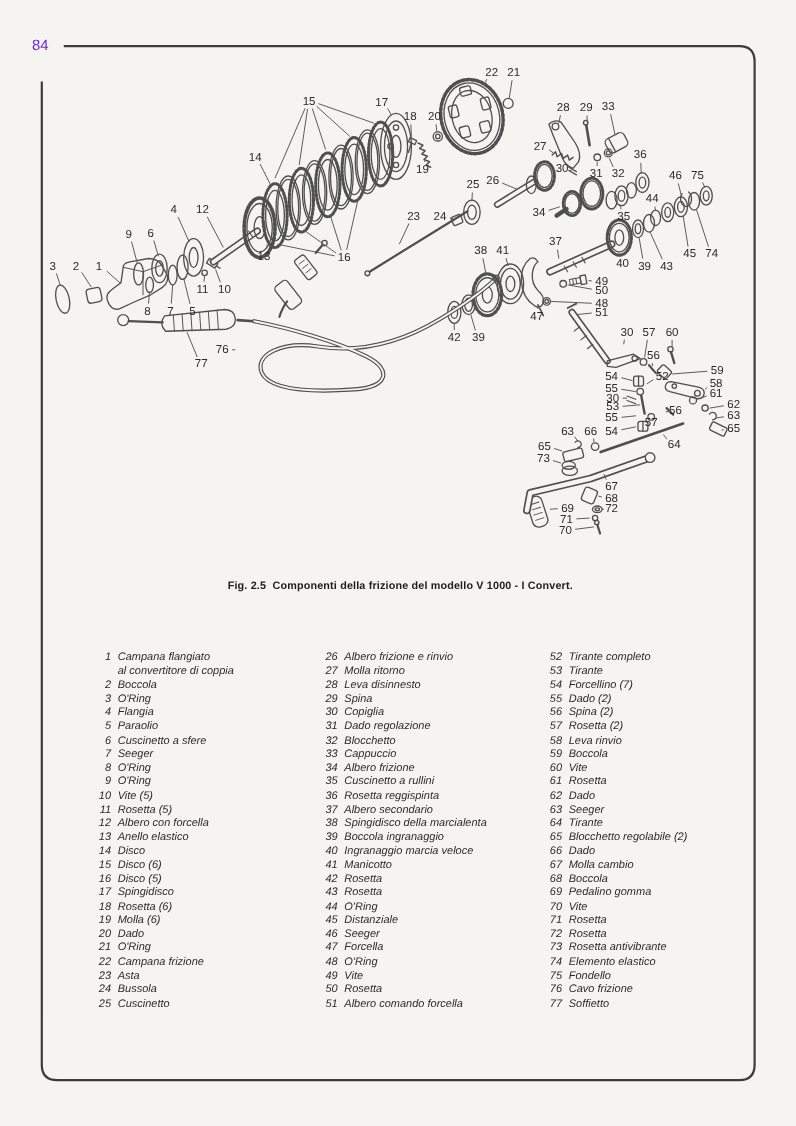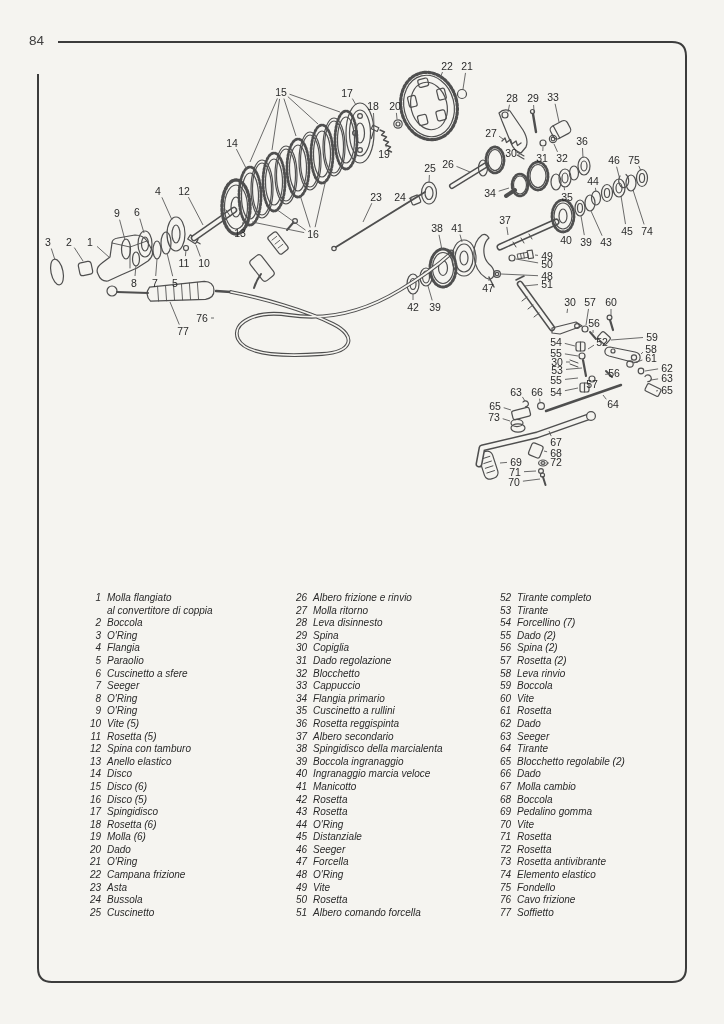--- a/index.html
+++ b/index.html
@@ -3,21 +3,21 @@
 <meta charset="utf-8">
 <style>
   html,body{margin:0;padding:0;background:#e9e8e4;}
   #page{position:relative;width:724px;height:1024px;background:#f5f4f0;overflow:hidden;
         font-family:"Liberation Sans",sans-serif;color:#2a2a2a;}
   #diagram-svg{position:absolute;left:0;top:0;width:724px;height:1024px;}
   #parts-art{stroke:#4f4f4f;fill:none;}
   #callout-layer line{stroke:#5a5a5a;stroke-width:.9;}
   #callout-layer text{font:10.5px "Liberation Sans",sans-serif;fill:#2b2b2b;
         text-anchor:middle;dominant-baseline:central;}
-  #page-number{position:absolute;left:29px;top:33px;font-size:13.5px;color:#404040;}
+  #page-number{position:absolute;left:29px;top:33px;font-size:13.5px;color:#6d28d9;}
   #figure-caption{position:absolute;left:207px;top:527px;font-size:9.8px;font-weight:bold;
         color:#1d1d1d;white-space:pre;letter-spacing:.15px;}
   #parts-list{position:absolute;left:86px;top:592px;width:580px;height:340px;font-size:10px;}
   .plist-col{position:absolute;top:0;}
   .plist-col:nth-child(1){left:0;}
   .plist-col:nth-child(2){left:206px;}
   .plist-col:nth-child(3){left:410px;}
   .plist-row{display:flex;line-height:12.6px;font-style:italic;}
   .plist-row .num{width:15px;text-align:right;flex:none;}
   .plist-row .lab{margin-left:6px;white-space:nowrap;}
@@ -468,26 +468,27 @@
         <text x="556" y="462">72</text>
         <line x1="524.0" y1="471.7" x2="536" y2="471"></line>
         <text x="515" y="472">71</text>
         <line x1="522.9" y1="481.2" x2="540" y2="479"></line>
         <text x="514" y="482">70</text>
       </g>
   </svg>
 
   <div id="page-number">84</div>
 
+  <div id="figure-caption">Fig. 2.5  Componenti della frizione del modello V 1000 - I Convert.</div>
 
   <div id="parts-list">
       <div class="plist-col">
         <div class="plist-row">
           <span class="num">1</span>
-          <span class="lab">Molla flangiato</span>
+          <span class="lab">Campana flangiato</span>
         </div>
         <div class="plist-row">
           <span class="num"></span>
           <span class="lab">al convertitore di coppia</span>
         </div>
         <div class="plist-row">
           <span class="num">2</span>
           <span class="lab">Boccola</span>
         </div>
         <div class="plist-row">
@@ -521,21 +522,21 @@
         <div class="plist-row">
           <span class="num">10</span>
           <span class="lab">Vite (5)</span>
         </div>
         <div class="plist-row">
           <span class="num">11</span>
           <span class="lab">Rosetta (5)</span>
         </div>
         <div class="plist-row">
           <span class="num">12</span>
-          <span class="lab">Spina con tamburo</span>
+          <span class="lab">Albero con forcella</span>
         </div>
         <div class="plist-row">
           <span class="num">13</span>
           <span class="lab">Anello elastico</span>
         </div>
         <div class="plist-row">
           <span class="num">14</span>
           <span class="lab">Disco</span>
         </div>
         <div class="plist-row">
@@ -611,21 +612,21 @@
         <div class="plist-row">
           <span class="num">32</span>
           <span class="lab">Blocchetto</span>
         </div>
         <div class="plist-row">
           <span class="num">33</span>
           <span class="lab">Cappuccio</span>
         </div>
         <div class="plist-row">
           <span class="num">34</span>
-          <span class="lab">Flangia primario</span>
+          <span class="lab">Albero frizione</span>
         </div>
         <div class="plist-row">
           <span class="num">35</span>
           <span class="lab">Cuscinetto a rullini</span>
         </div>
         <div class="plist-row">
           <span class="num">36</span>
           <span class="lab">Rosetta reggispinta</span>
         </div>
         <div class="plist-row">

